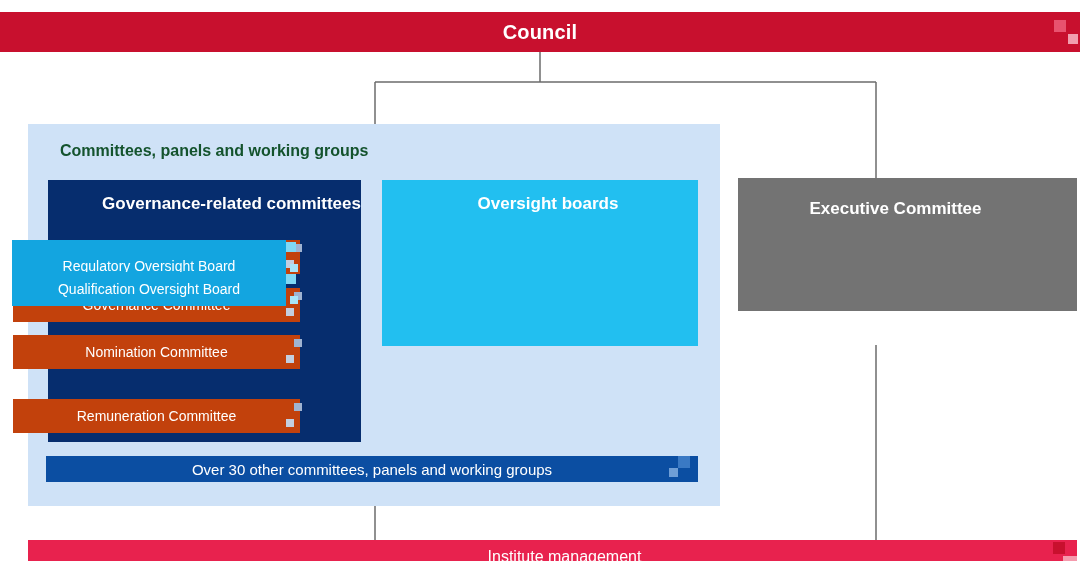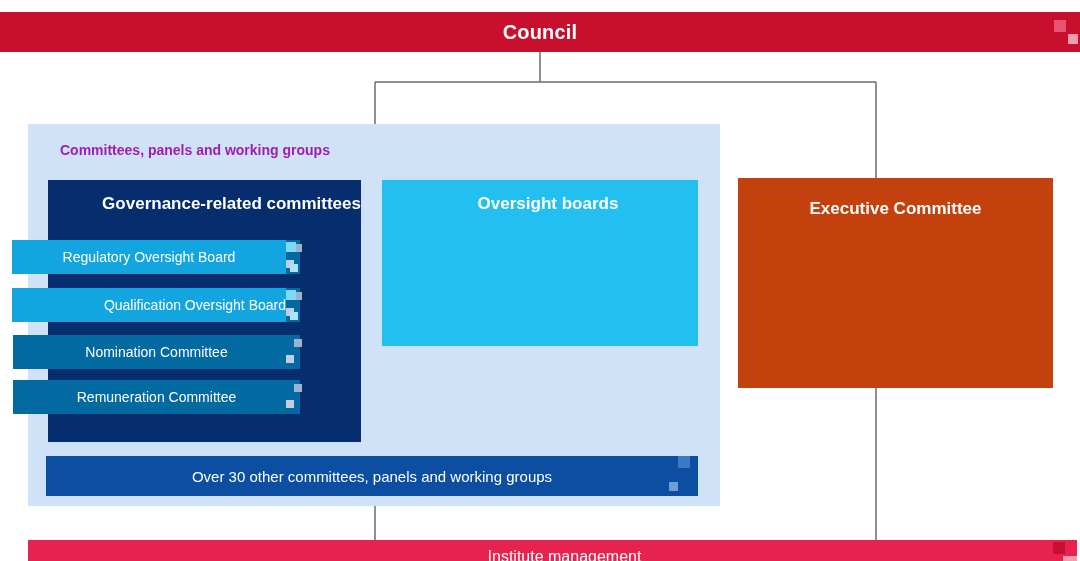--- a/index.html
+++ b/index.html
@@ -79,23 +79,23 @@
     left: 28px;
     top: 112px;
     width: 692px;
     height: 382px;
     background: #cfe2f7;
   }
   .committees-panel .panel-title {
     position: absolute;
     left: 32px;
     top: 18px;
-    font-size: 14px;
-    font-weight: bold;
-    color: #a21caf;
+    font-size: 16px;
+    font-weight: bold;
+    color: #14532d;
   }
 
   
   .gov-box {
     position: absolute;
     left: 48px;
     top: 168px;
     width: 313px;
     height: 262px;
     background: #062d6e;
@@ -108,21 +108,21 @@
     text-align: right;
     color: #ffffff;
     font-size: 17px;
     font-weight: bold;
   }
   .gov-item {
     position: absolute;
     left: 13px;
     width: 287px;
     height: 34px;
-    background: #0369a1;
+    background: #c2410c;
     color: #ffffff;
     font-size: 14px;
     display: flex;
     align-items: center;
     justify-content: center;
   }
   .gov-item .deco {
     position: absolute;
     right: 6px;
     bottom: 6px;
@@ -186,21 +186,21 @@
     height: 8px;
     background: #a9e4f8;
   }
 
   
   .other-bar {
     position: absolute;
     left: 46px;
     top: 444px;
     width: 652px;
-    height: 40px;
+    height: 26px;
     background: #0b4ea2;
     color: #ffffff;
     font-size: 15px;
     display: flex;
     align-items: center;
     justify-content: center;
   }
   .other-bar .deco {
     position: absolute;
     right: 8px;
@@ -217,22 +217,23 @@
     height: 9px;
     background: #6f9ed6;
   }
 
   
   .exec-box {
     position: absolute;
     left: 738px;
     top: 166px;
     width: 315px;
-    height: 210px;
-    background: #c2410c;
+    height: 133px;
+    background: #737373;
+    padding-left: 24px;
   }
   .exec-box .box-title {
     position: absolute;
     left: 0;
     top: 21px;
     width: 315px;
     text-align: center;
     color: #ffffff;
     font-size: 17px;
     font-weight: bold;
@@ -309,35 +310,35 @@
   <div class="gov-item" style="top:276px;">
     <span>Governance Committee</span>
     <span class="deco"></span>
     <span class="deco2"></span>
   </div>
   <div class="gov-item" style="top:323px;">
     <span>Nomination Committee</span>
     <span class="deco"></span>
     <span class="deco2"></span>
   </div>
-  <div class="gov-item" style="top:368px;">
+  <div class="gov-item" style="top:387px;">
     <span>Remuneration Committee</span>
     <span class="deco"></span>
     <span class="deco2"></span>
   </div>
 
   <div class="ovs-box">
     <div class="box-title">Oversight boards</div>
   </div>
-  <div class="ovs-item" style="top:228px;">
+  <div class="ovs-item" style="top:228px;align-items:flex-end;">
     <span>Regulatory Oversight Board</span>
     <span class="deco"></span>
     <span class="deco2"></span>
   </div>
-  <div class="ovs-item" style="top:276px;justify-content:flex-end;">
+  <div class="ovs-item" style="top:260px;">
     <span>Qualification Oversight Board</span>
     <span class="deco"></span>
     <span class="deco2"></span>
   </div>
 
   <div class="other-bar">
     <span>Over 30 other committees, panels and working groups</span>
     <span class="deco"></span>
     <span class="deco2"></span>
   </div>

